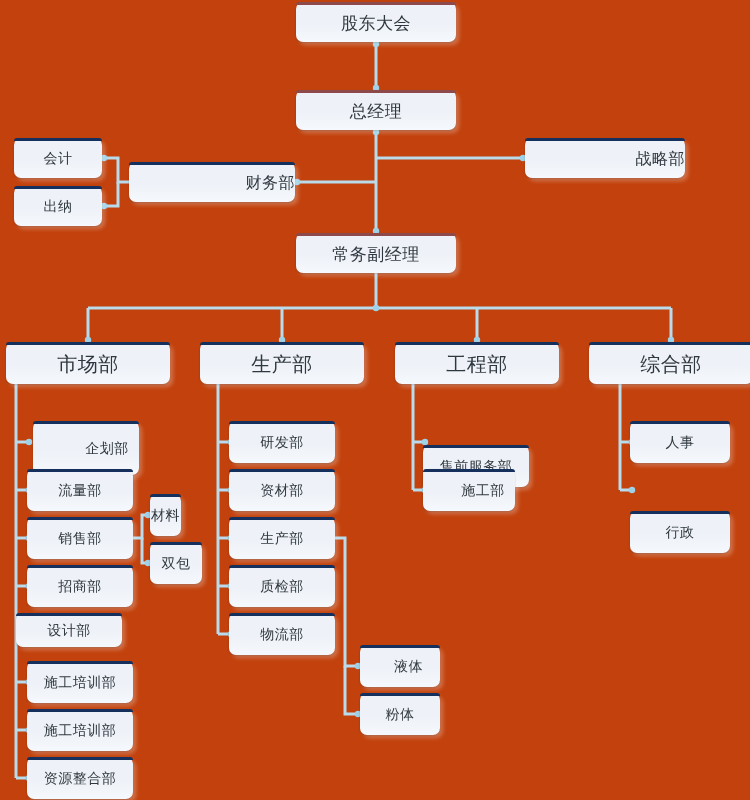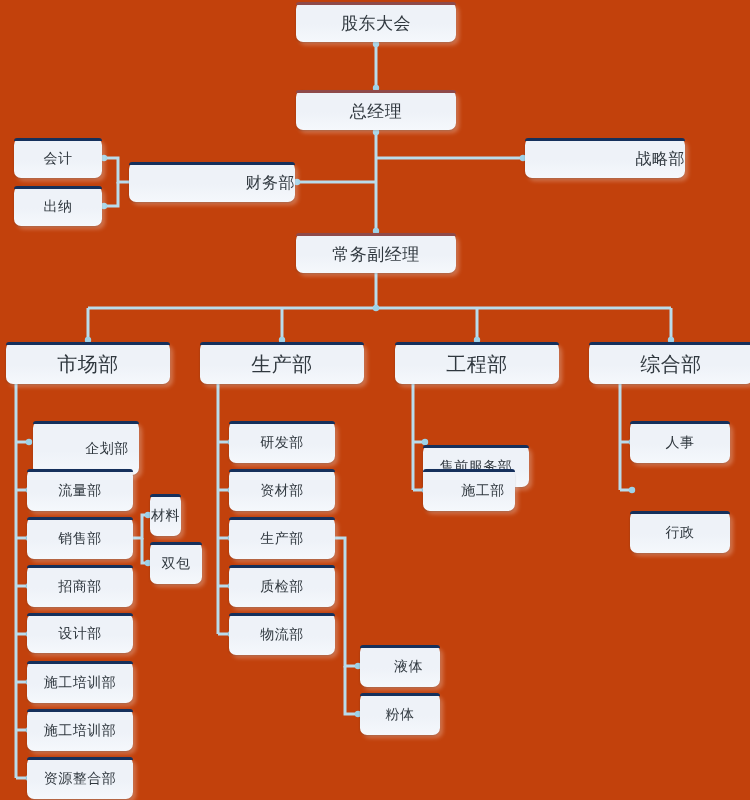--- a/index.html
+++ b/index.html
@@ -191,21 +191,21 @@
     <span class="lbl">流量部</span>
   </div>
   <div class="node navy lvl4" style="left: 27px; top: 517px; width: 106px; height: 42px;">
     <span class="cap"></span>
     <span class="lbl">销售部</span>
   </div>
   <div class="node navy lvl4" style="left: 27px; top: 565px; width: 106px; height: 42px;">
     <span class="cap"></span>
     <span class="lbl">招商部</span>
   </div>
-  <div class="node navy lvl4" style="left: 27px; top: 613px; width: 106px; height: 40px; border-radius: 8px;">
+  <div class="node navy lvl4" style="left: 16px; top: 613px; width: 106px; height: 34px;">
     <span class="cap"></span>
     <span class="lbl">设计部</span>
   </div>
   <div class="node navy lvl4" style="left: 27px; top: 661px; width: 106px; height: 42px;">
     <span class="cap"></span>
     <span class="lbl">施工培训部</span>
   </div>
   <div class="node navy lvl4" style="left: 27px; top: 709px; width: 106px; height: 42px;">
     <span class="cap"></span>
     <span class="lbl">施工培训部</span>

